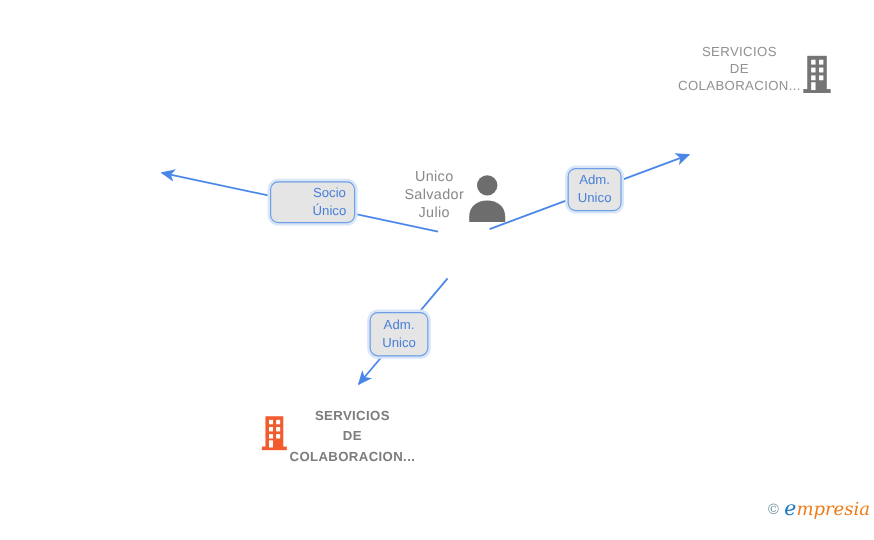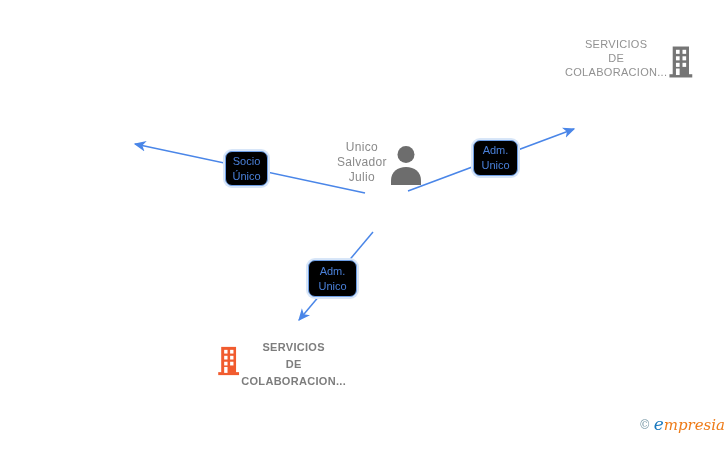--- a/index.html
+++ b/index.html
@@ -20,21 +20,21 @@
     white-space:pre-line;font-size:12px;line-height:15px;color:#8a8a8a;
     letter-spacing:.3px;
   }
   .icon-building{color:#757575;display:block;}
   .node.highlight .icon-building{color:#f15b2e;}
   .node.highlight .company-name{font-weight:bold;color:#7d7d7d;line-height:17px;margin-top:8px;}
   .icon-person{color:#6d6d6d;display:block;}
   .gap-top8{margin-top:8px;}
   .gap-top4{margin-top:4px;}
   .edge-label{
-    position:absolute;z-index:3;background:#000000;
+    position:absolute;z-index:3;background:#e5e5e5;
     border:1px solid #6d9ee6;border-radius:7px;
     box-shadow:0 0 0 2px #d8e6f8;
     color:#4a80d9;font-size:11px;line-height:15px;
     display:flex;align-items:center;justify-content:center;
     text-align:center;white-space:pre-line;
   }
   .logo{
     position:absolute;right:3px;bottom:16px;z-index:2;
     font-family:"DejaVu Serif", serif;font-style:italic;font-size:15px;
     cursor:pointer;white-space:nowrap;
@@ -97,21 +97,21 @@
         <rect x="19" y="12" width="4.5" height="5" fill="#fff"></rect>
       <rect x="11" y="20" width="4.5" height="5" fill="#fff"></rect>
         <rect x="19" y="20" width="4.5" height="5" fill="#fff"></rect>
       <rect x="11" y="27" width="4.5" height="8" fill="#fff"></rect>
     </svg>
     <div class="company-name">SERVICIOS
 DE
 COLABORACION...</div>
   </div>
 
-  <div class="edge-label" style="left:225px;top:151px;width:41px;height:33px;">Socio
+  <div class="edge-label" style="left:225px;top:151px;width:41px;height:33px;padding-left:28px;">Socio
 Único</div>
   <div class="edge-label" style="left:473px;top:140px;width:43px;height:34px;">Adm.
 Unico</div>
   <div class="edge-label" style="left:308px;top:260px;width:47px;height:35px;">Adm.
 Unico</div>
 
   <div class="logo">
     <span class="copy">©</span><span class="e">e</span><span class="rest">mpresia</span>
   </div>
 

